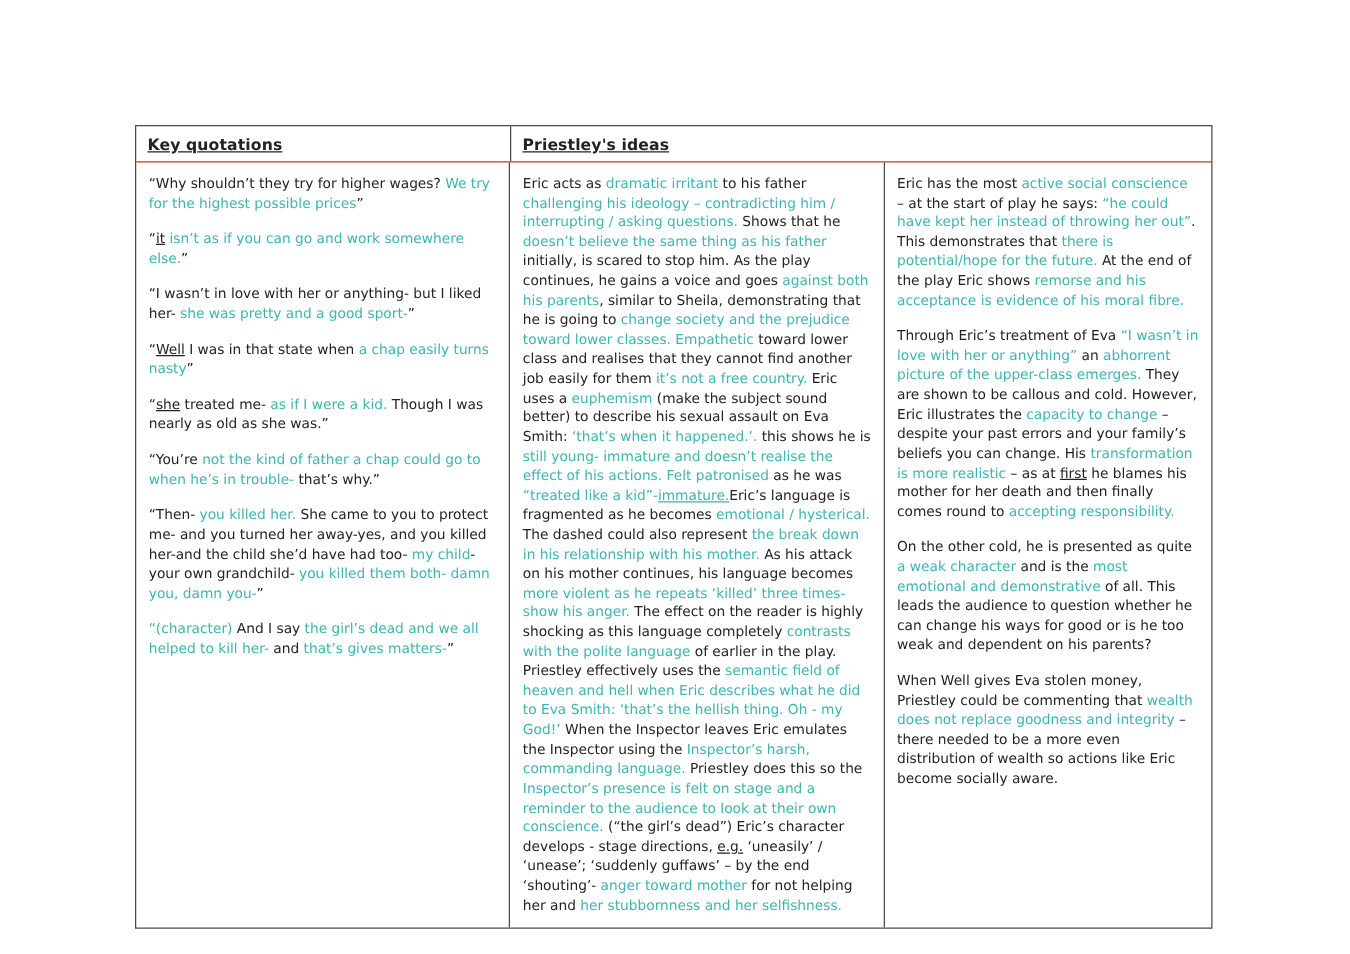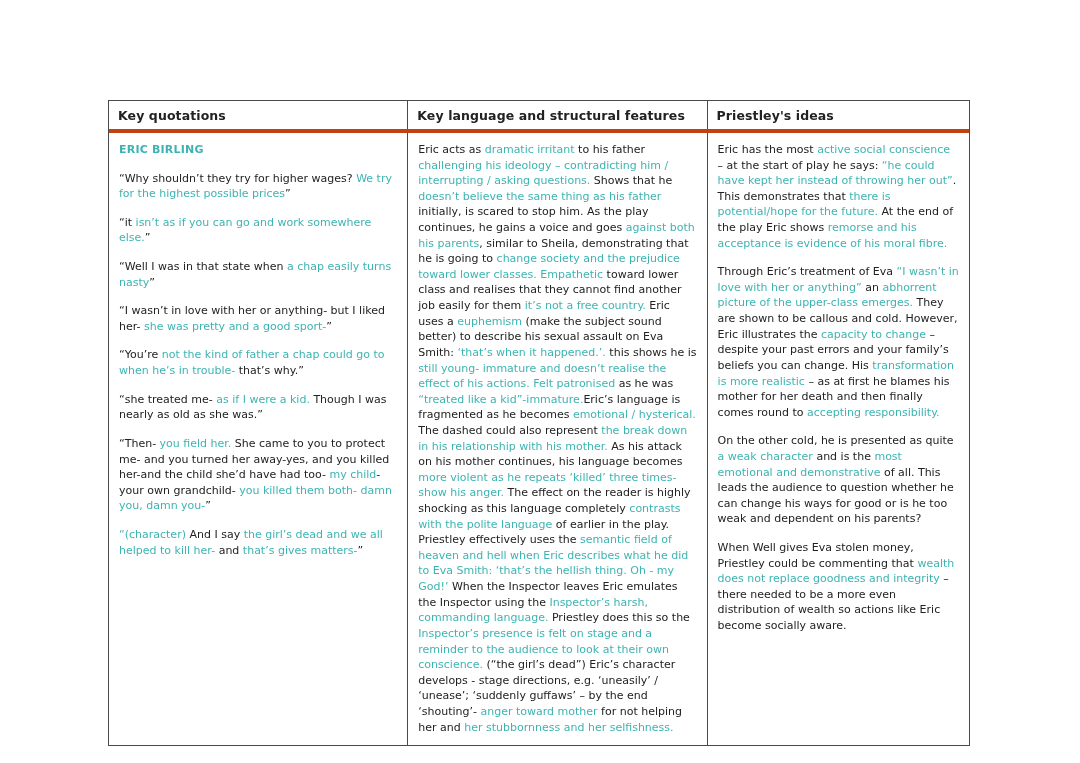--- a/index.html
+++ b/index.html
@@ -16,21 +16,22 @@
     position: absolute;
     left: 108px;
     top: 100px;
     width: 862px;
     border: 1px solid #4a4a4a;
     box-sizing: border-box;
     background: #ffffff;
   }
   .thead {
     display: flex;
-    border-bottom: 4px solid #c2410c;
+    border-bottom: 1px solid #c2410c;
+    text-decoration: underline;
   }
   .th {
     box-sizing: border-box;
     padding: 7px 9px 6px;
     font-size: 12.5px;
     font-weight: bold;
     letter-spacing: 0.1px;
   }
   .tbody {
     display: flex;
@@ -41,42 +42,40 @@
     padding: 9px 10px 10px;
     font-size: 11px;
     line-height: 1.42;
   }
   .c0 { width: 300px; border-right: 1px solid #4a4a4a; }
   .c1 { width: 300px; border-right: 1px solid #4a4a4a; }
   .c2 { width: 262px; }
   .para { margin: 0 0 13px 0; }
   .para:last-child { margin-bottom: 0; }
   .teal { color: var(--teal, #41b8b6); }
-  .u { text-underline-offset: 1px; }
+  .u { text-decoration: underline; text-underline-offset: 1px; }
   .b { font-weight: bold; letter-spacing: 0.2px; }
 </style>
 </head>
 <body>
 
 <div class="sheet">
   <div class="thead">
     <div class="th c0">Key quotations</div>
-    <div class="th c1">Key language and structural features</div>
     <div class="th c2">Priestley's ideas</div>
   </div>
   <div class="tbody">
     <div class="col c0">
-        <div class="para"><span class="teal b">ERIC BIRLING</span></div>
         <div class="para"><span>“Why shouldn’t they try for higher wages? </span><span class="teal">We try for the highest possible prices</span><span>”</span></div>
         <div class="para"><span>“</span><span class="u">it</span><span class="teal"> isn’t as if you can go and work somewhere else.</span><span>”</span></div>
+        <div class="para"><span>“I wasn’t in love with her or anything- but I liked her- </span><span class="teal">she was pretty and a good sport-</span><span>”</span></div>
         <div class="para"><span>“</span><span class="u">Well</span><span> I was in that state when </span><span class="teal">a chap easily turns nasty</span><span>”</span></div>
-        <div class="para"><span>“I wasn’t in love with her or anything- but I liked her- </span><span class="teal">she was pretty and a good sport-</span><span>”</span></div>
+        <div class="para"><span>“</span><span class="u">she</span><span> treated me- </span><span class="teal">as if I were a kid.</span><span> Though I was nearly as old as she was.”</span></div>
         <div class="para"><span>“You’re </span><span class="teal">not the kind of father a chap could go to when he’s in trouble-</span><span> that’s why.”</span></div>
-        <div class="para"><span>“</span><span class="u">she</span><span> treated me- </span><span class="teal">as if I were a kid.</span><span> Though I was nearly as old as she was.”</span></div>
-        <div class="para"><span>“Then- </span><span class="teal">you field her.</span><span> She came to you to protect me- and you turned her away-yes, and you killed her-and the child she’d have had too- </span><span class="teal">my child</span><span>- your own grandchild- </span><span class="teal">you killed them both- damn you, damn you-</span><span>”</span></div>
+        <div class="para"><span>“Then- </span><span class="teal">you killed her.</span><span> She came to you to protect me- and you turned her away-yes, and you killed her-and the child she’d have had too- </span><span class="teal">my child</span><span>- your own grandchild- </span><span class="teal">you killed them both- damn you, damn you-</span><span>”</span></div>
         <div class="para"><span class="teal">“(character)</span><span> And I say </span><span class="teal">the girl’s dead and we all helped to kill her-</span><span> and </span><span class="teal">that’s gives matters-</span><span>”</span></div>
       </div>
     <div class="col c1">
         <div class="para"><span>Eric acts as </span><span class="teal">dramatic irritant</span><span> to his father </span><span class="teal">challenging his ideology – contradicting him / interrupting / asking questions.</span><span> Shows that he </span><span class="teal">doesn’t believe the same thing as his father</span><span> initially, is scared to stop him. As the play continues, he gains a voice and goes </span><span class="teal">against both his parents</span><span>, similar to Sheila, demonstrating that he is going to </span><span class="teal">change society and the prejudice toward lower classes.</span><span> </span><span class="teal">Empathetic</span><span> toward lower class and realises that they cannot find another job easily for them </span><span class="teal">it’s not a free country.</span><span> Eric uses a </span><span class="teal">euphemism</span><span> (make the subject sound better) to describe his sexual assault on Eva Smith: </span><span class="teal">‘that’s when it happened.’.</span><span> this shows he is </span><span class="teal">still young- immature and doesn’t realise the effect of his actions.</span><span> </span><span class="teal">Felt patronised</span><span> as he was </span><span class="teal">“treated like a kid”-</span><span class="teal u">immature.</span><span>Eric’s language is fragmented as he becomes </span><span class="teal">emotional / hysterical.</span><span> The dashed could also represent </span><span class="teal">the break down in his relationship with his mother.</span><span> As his attack on his mother continues, his language becomes </span><span class="teal">more violent as he repeats ‘killed’ three times-show his anger.</span><span> The effect on the reader is highly shocking as this language completely </span><span class="teal">contrasts with the polite language</span><span> of earlier in the play. Priestley effectively uses the </span><span class="teal">semantic field of heaven and hell when Eric describes what he did to Eva Smith: ‘that’s the hellish thing. Oh - my God!’</span><span> When the Inspector leaves Eric emulates the Inspector using the </span><span class="teal">Inspector’s harsh, commanding language.</span><span> Priestley does this so the </span><span class="teal">Inspector’s presence is felt on stage and a reminder to the audience to look at their own conscience.</span><span> (“the girl’s dead”) Eric’s character develops - stage directions, </span><span class="u">e.g.</span><span> ‘uneasily’ / ‘unease’; ‘suddenly guffaws’ – by the end ‘shouting’- </span><span class="teal">anger toward mother</span><span> for not helping her and </span><span class="teal">her stubbornness and her selfishness.</span></div>
       </div>
     <div class="col c2">
         <div class="para"><span>Eric has the most </span><span class="teal">active social conscience</span><span> – at the start of play he says: </span><span class="teal">“he could have kept her instead of throwing her out”</span><span>. This demonstrates that </span><span class="teal">there is potential/hope for the future.</span><span> At the end of the play Eric shows </span><span class="teal">remorse and his acceptance is evidence of his moral fibre.</span></div>
         <div class="para"><span>Through Eric’s treatment of Eva </span><span class="teal">“I wasn’t in love with her or anything”</span><span> an </span><span class="teal">abhorrent picture of the upper-class emerges.</span><span> They are shown to be callous and cold. However, Eric illustrates the </span><span class="teal">capacity to change</span><span> – despite your past errors and your family’s beliefs you can change. His </span><span class="teal">transformation is more realistic</span><span> – as at </span><span class="u">first</span><span> he blames his mother for her death and then finally comes round to </span><span class="teal">accepting responsibility.</span></div>
         <div class="para"><span>On the other cold, he is presented as quite </span><span class="teal">a weak character</span><span> and is the </span><span class="teal">most emotional and demonstrative</span><span> of all. This leads the audience to question whether he can change his ways for good or is he too weak and dependent on his parents?</span></div>
         <div class="para"><span>When Well gives Eva stolen money, Priestley could be commenting that </span><span class="teal">wealth does not replace goodness and integrity</span><span> – there needed to be a more even distribution of wealth so actions like Eric become socially aware.</span></div>

